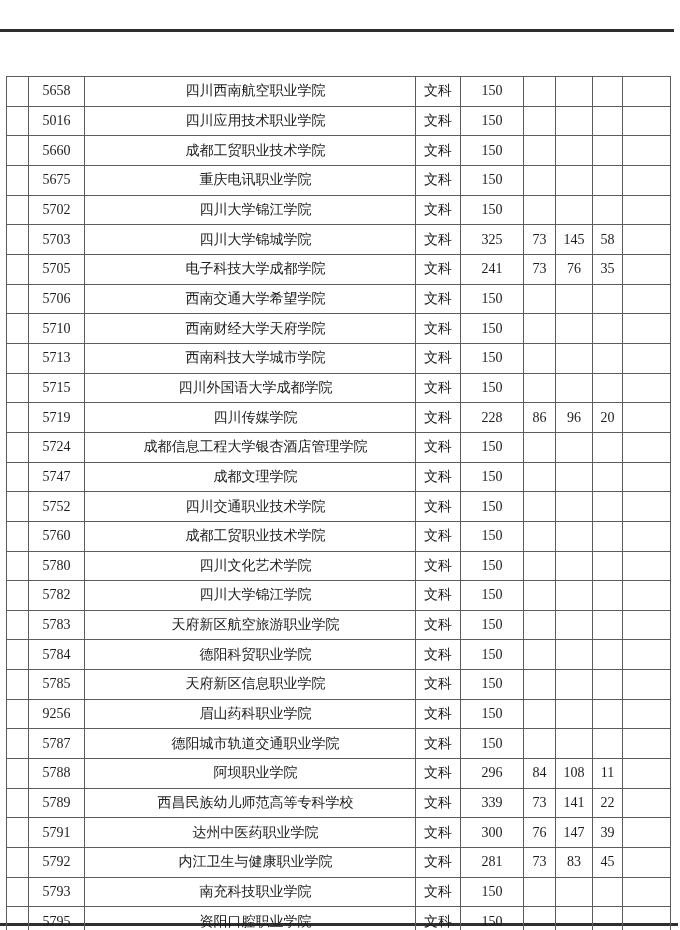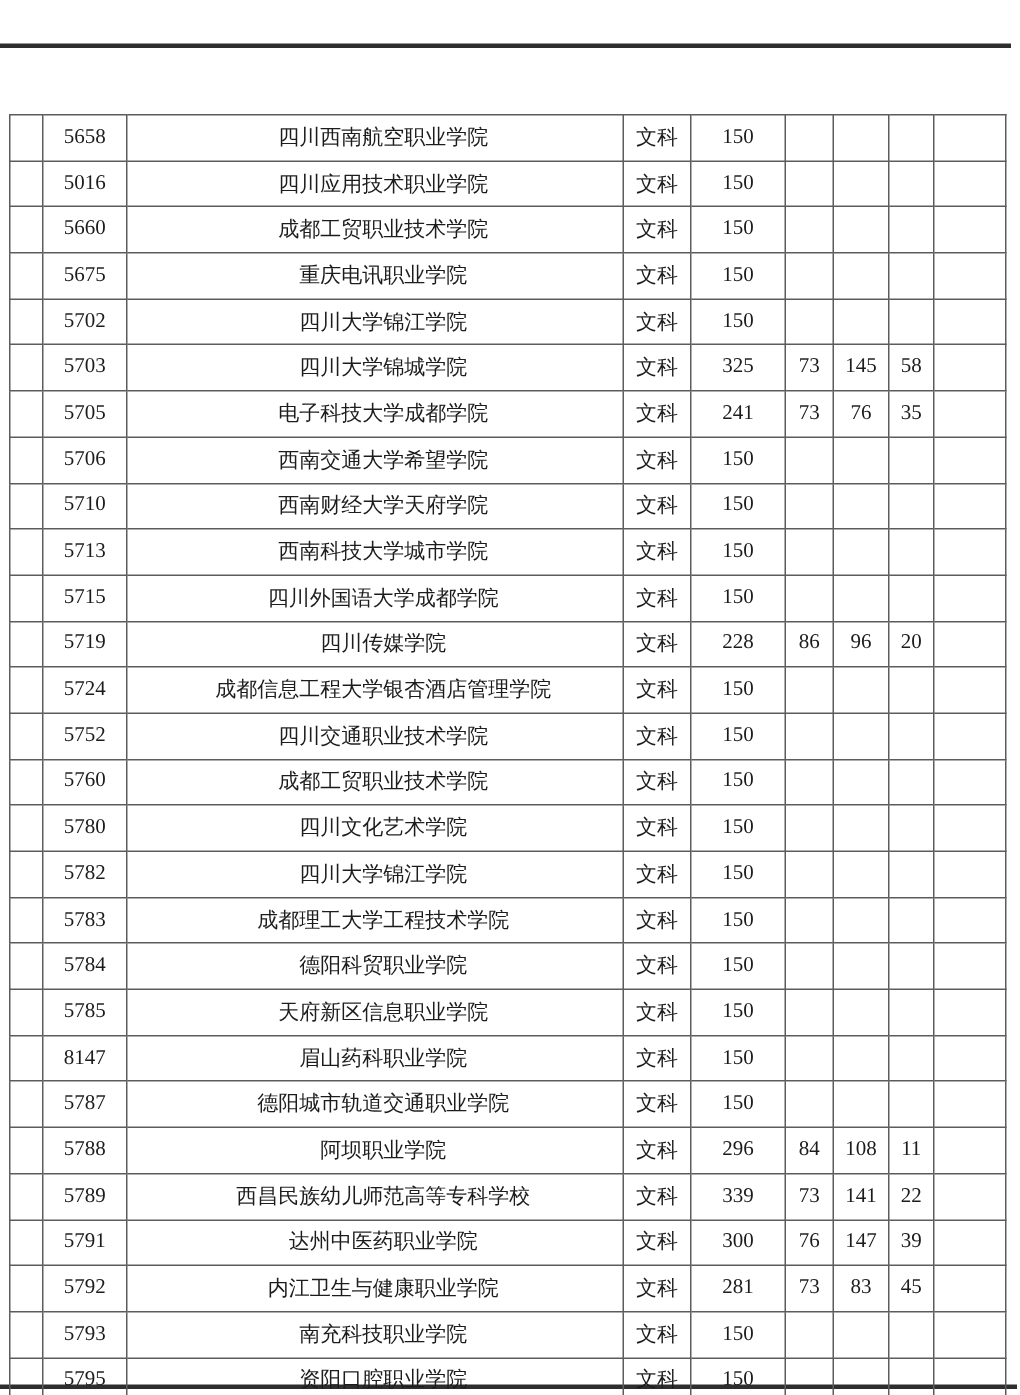--- a/index.html
+++ b/index.html
@@ -202,20 +202,31 @@
       <td class="c-school">成都信息工程大学银杏酒店管理学院</td>
       <td>文科</td>
       <td>150</td>
       <td></td>
       <td></td>
       <td></td>
       <td></td>
     </tr>
         <tr>
       <td class="c-margin"></td>
+      <td>5747</td>
+      <td class="c-school">成都文理学院</td>
+      <td>文科</td>
+      <td>150</td>
+      <td></td>
+      <td></td>
+      <td></td>
+      <td></td>
+    </tr>
+        <tr>
+      <td class="c-margin"></td>
       <td>5752</td>
       <td class="c-school">四川交通职业技术学院</td>
       <td>文科</td>
       <td>150</td>
       <td></td>
       <td></td>
       <td></td>
       <td></td>
     </tr>
         <tr>
@@ -247,21 +258,21 @@
       <td>文科</td>
       <td>150</td>
       <td></td>
       <td></td>
       <td></td>
       <td></td>
     </tr>
         <tr>
       <td class="c-margin"></td>
       <td>5783</td>
-      <td class="c-school">成都理工大学工程技术学院</td>
+      <td class="c-school">天府新区航空旅游职业学院</td>
       <td>文科</td>
       <td>150</td>
       <td></td>
       <td></td>
       <td></td>
       <td></td>
     </tr>
         <tr>
       <td class="c-margin"></td>
       <td>5784</td>
@@ -279,21 +290,21 @@
       <td class="c-school">天府新区信息职业学院</td>
       <td>文科</td>
       <td>150</td>
       <td></td>
       <td></td>
       <td></td>
       <td></td>
     </tr>
         <tr>
       <td class="c-margin"></td>
-      <td>8147</td>
+      <td>9256</td>
       <td class="c-school">眉山药科职业学院</td>
       <td>文科</td>
       <td>150</td>
       <td></td>
       <td></td>
       <td></td>
       <td></td>
     </tr>
         <tr>
       <td class="c-margin"></td>

